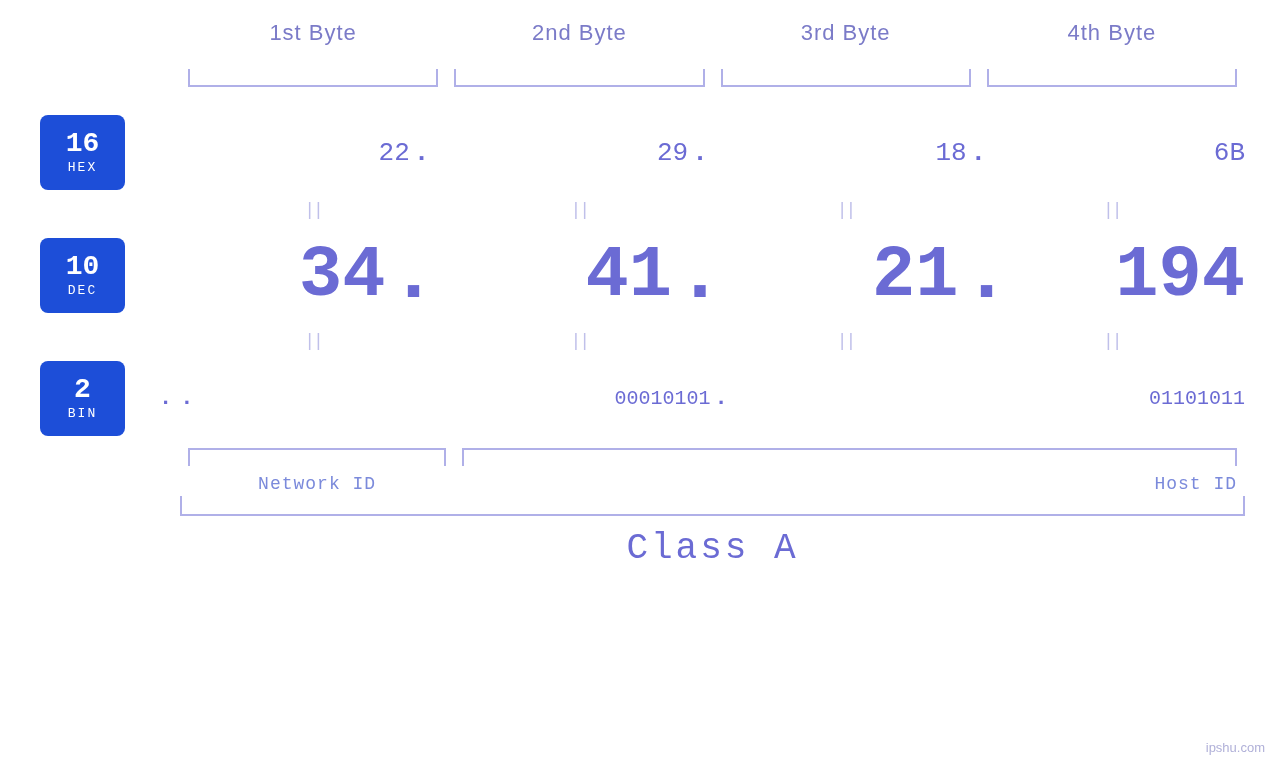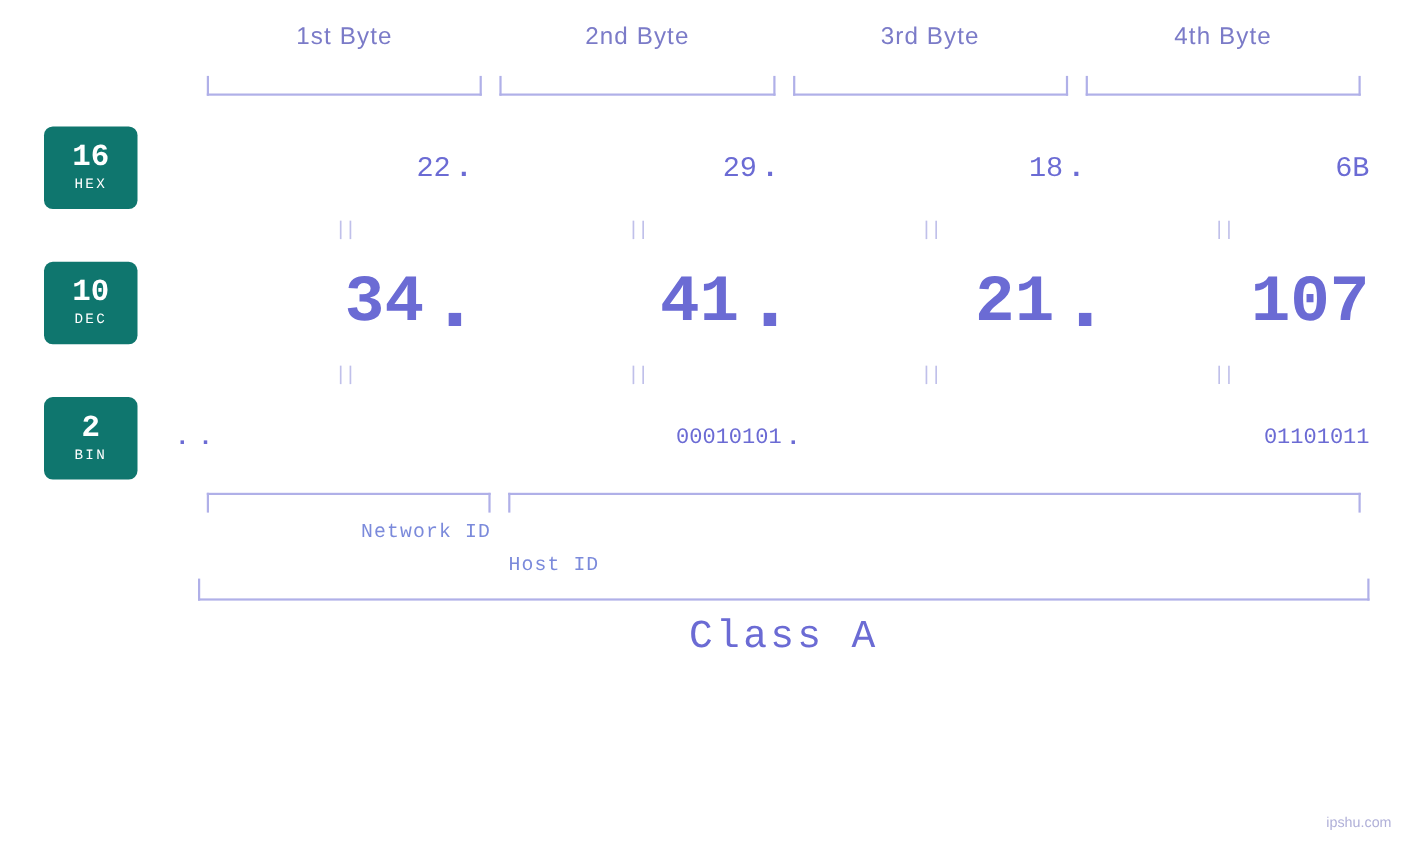--- a/index.html
+++ b/index.html
@@ -83,21 +83,21 @@
       display: flex;
       align-items: center;
       width: 100%;
       padding: 8px 0;
     }
 
     .base-badge {
       width: 85px;
       height: 75px;
       border-radius: 8px;
-      background: #0f766e;
+      background: #1d4ed8;
       display: flex;
       flex-direction: column;
       align-items: center;
       justify-content: center;
       color: white;
       flex-shrink: 0;
     }
 
     .base-badge .base-num {
       font-size: 28px;
@@ -215,29 +215,28 @@
 
     .id-label {
       color: #7b8adb;
       font-size: 18px;
       font-family: 'Courier New', Courier, monospace;
       letter-spacing: 1px;
     }
 
     .network-id-section {
       flex: 1;
+      text-align: center;
+      padding: 0 8px;
+    }
+
+    .host-id-section {
+      flex: 3;
       text-align: right;
       padding: 0 8px;
-    }
-
-    .host-id-section {
-      flex: 3;
-      text-align: left;
-      padding: 0 8px;
-      margin-top: 30px;
     }
 
     
     .class-line {
       width: calc(100% - 140px);
       height: 2px;
       background: #b0b0e8;
       margin-bottom: 12px;
       position: relative;
       align-self: flex-end;
@@ -288,21 +287,21 @@
       font-size: 20px;
     }
 
     
     .hex-row .values-row {
       align-items: center;
     }
 
     
     .dec-values {
-      font-size: 60px;
+      font-size: 72px;
       font-weight: 700;
     }
 
     .dec-dot {
       font-size: 80px;
       font-weight: 700;
     }
   </style>
 </head>
 <body>
@@ -359,21 +358,21 @@
       <span class="base-num">10</span>
       <span class="base-label">DEC</span>
     </div>
     <div class="values-row">
       <span class="byte-value dec-values">34</span>
       <span class="dot dec-dot">.</span>
       <span class="byte-value dec-values">41</span>
       <span class="dot dec-dot">.</span>
       <span class="byte-value dec-values">21</span>
       <span class="dot dec-dot">.</span>
-      <span class="byte-value dec-values">107</span>
+      <span class="byte-value dec-values">194</span>
     </div>
   </div>
 
   <div class="pipe-row">
     <div class="pipe-cell">||</div>
     <div class="pipe-cell">||</div>
     <div class="pipe-cell">||</div>
     <div class="pipe-cell">||</div>
   </div>
 

